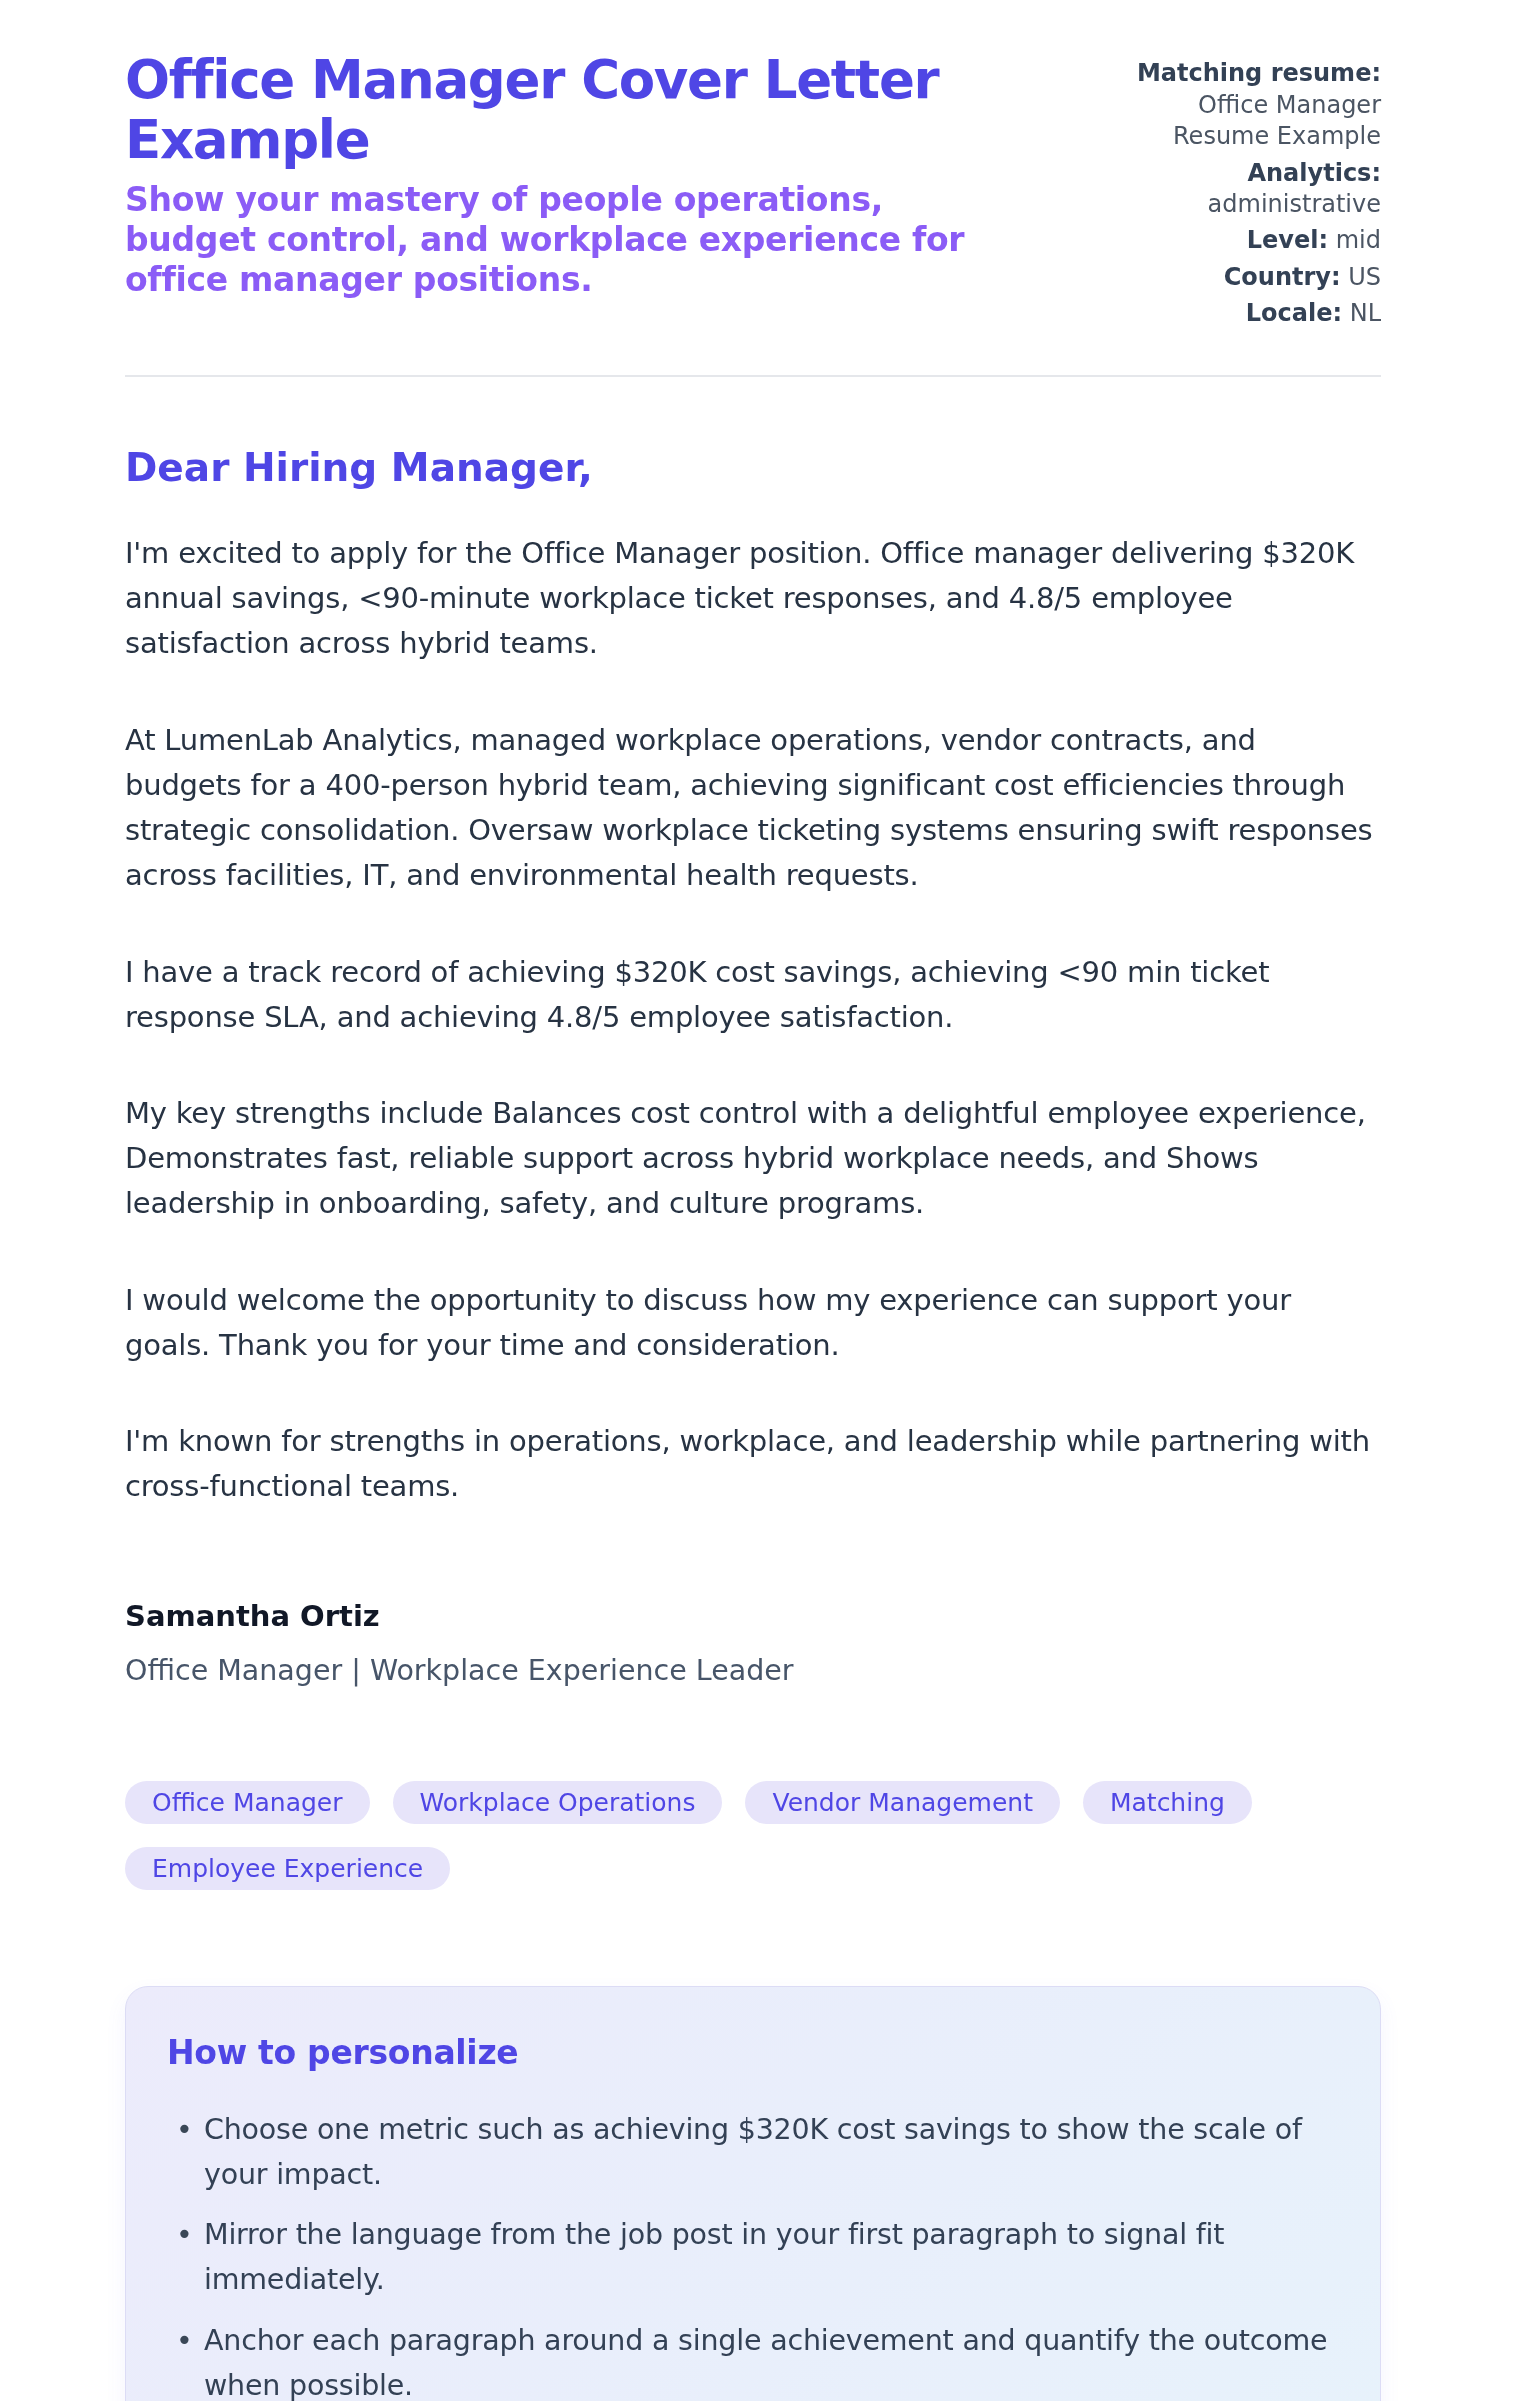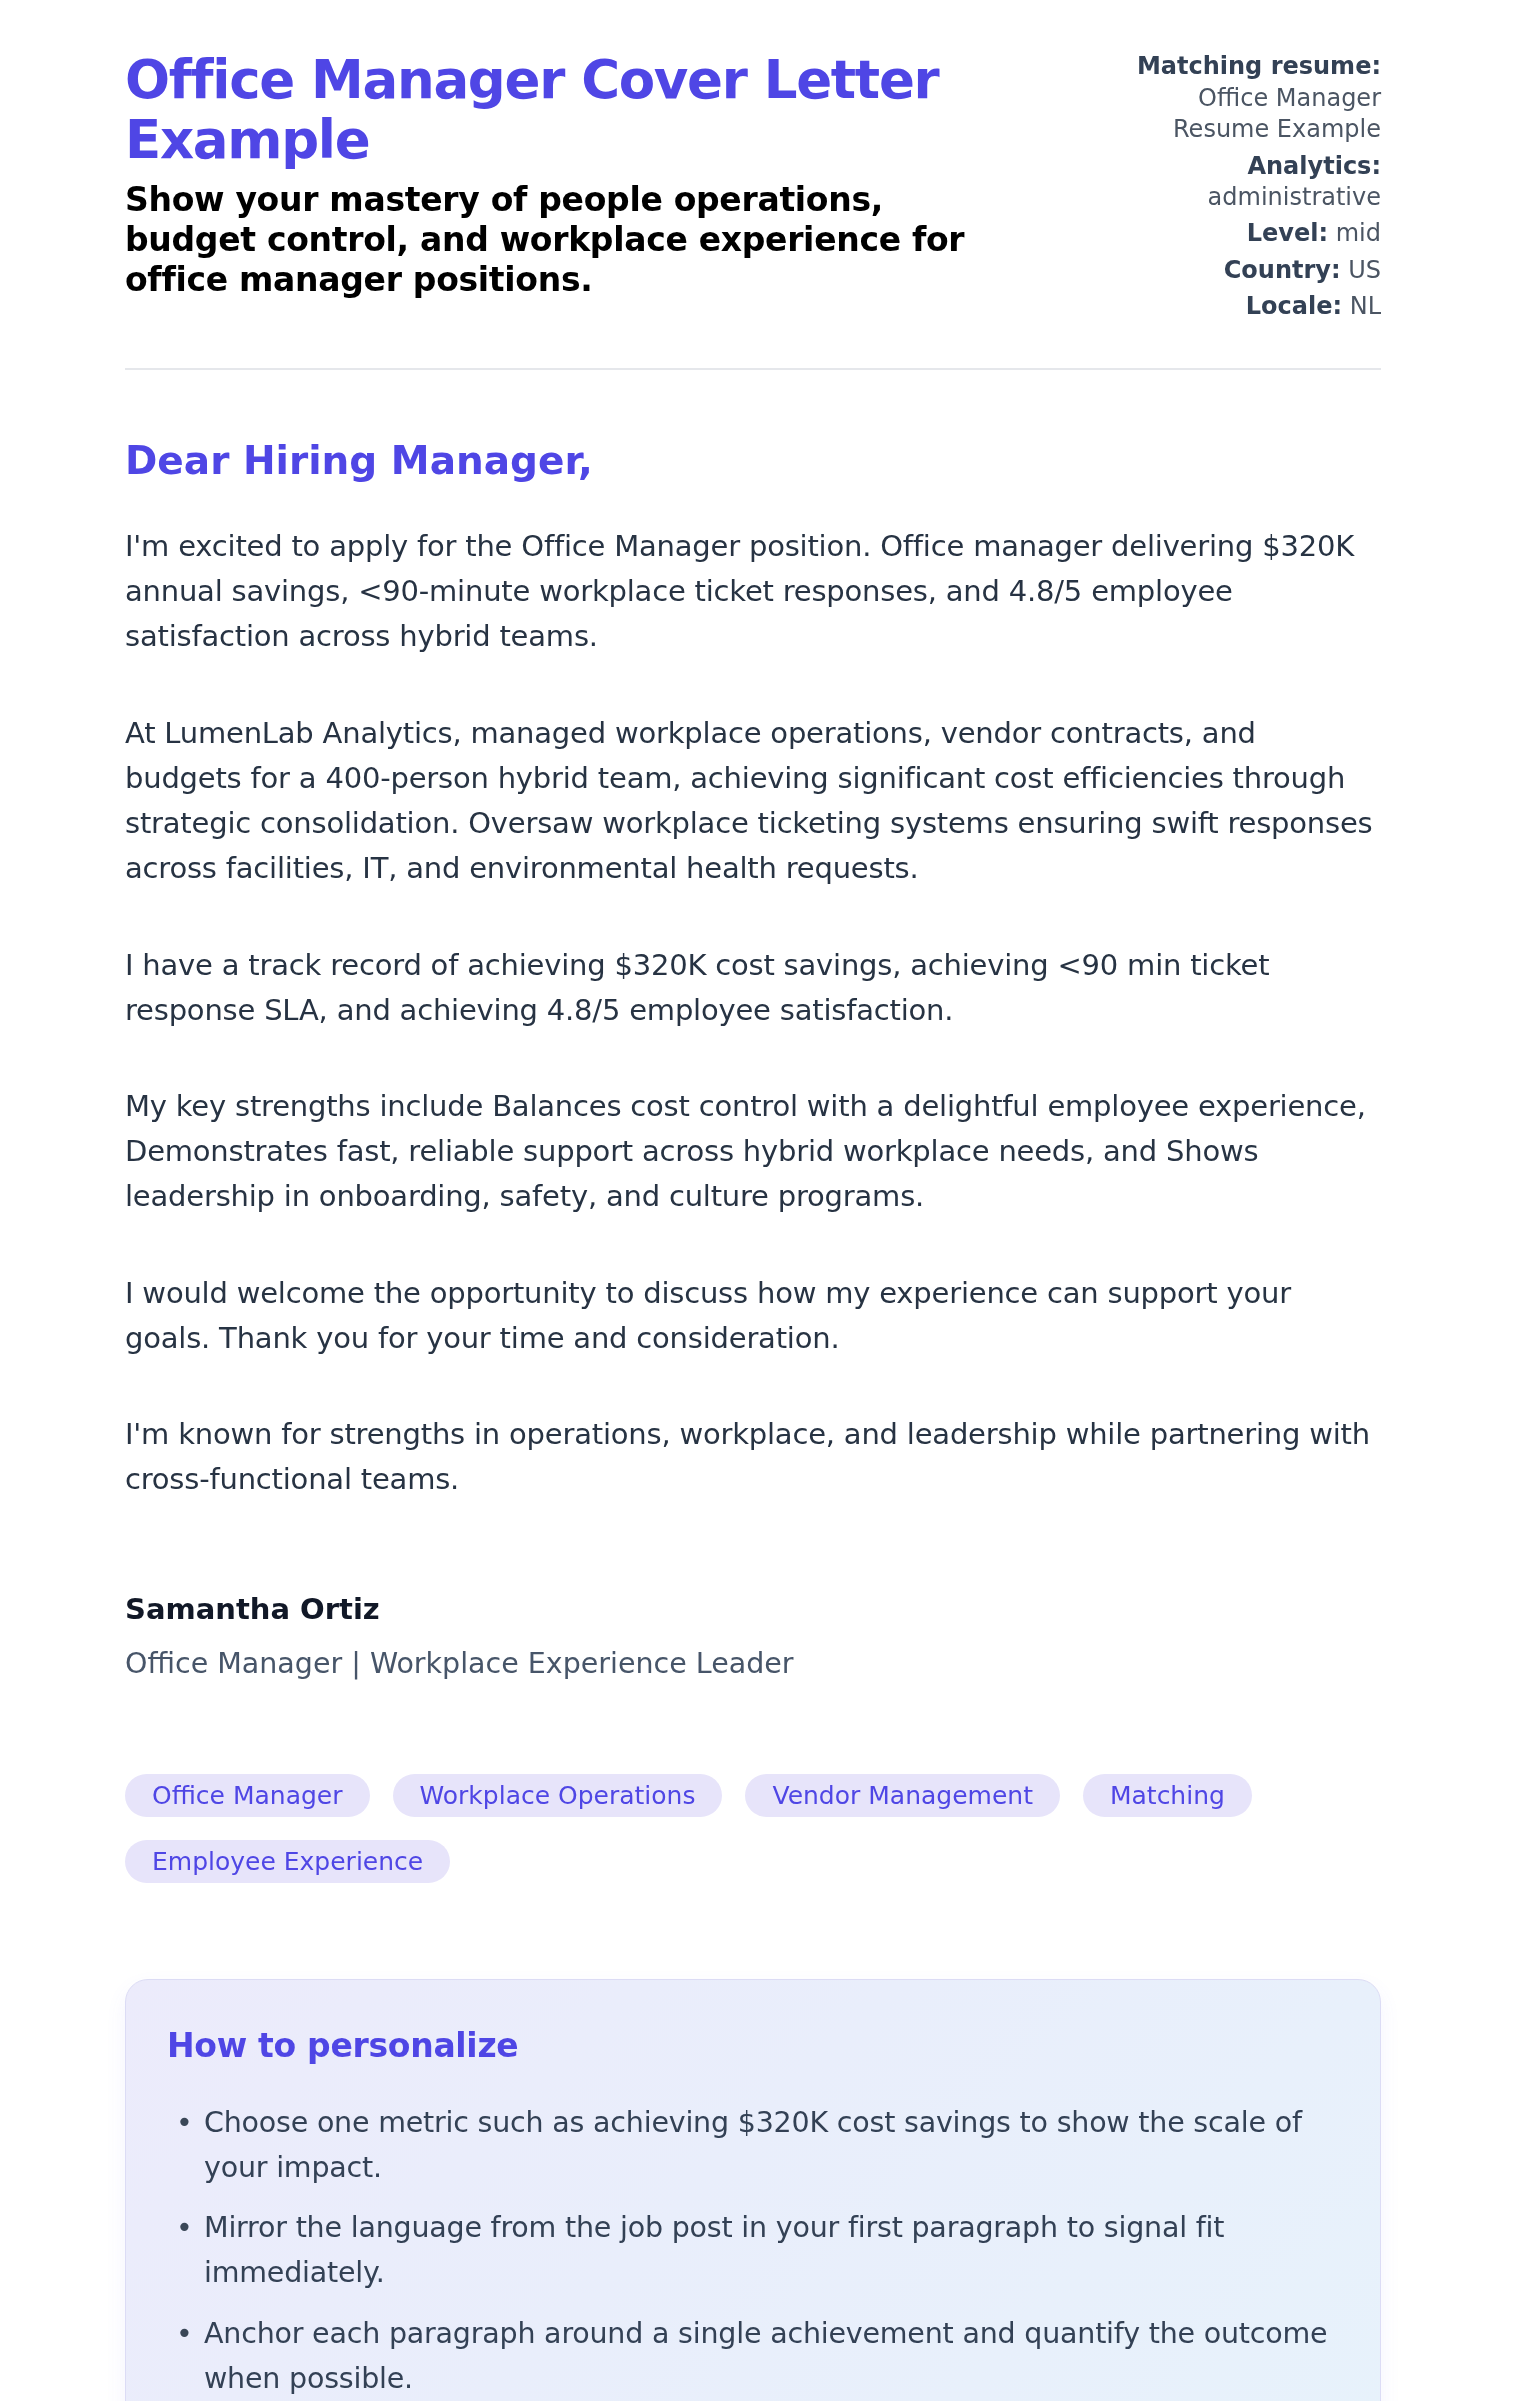--- a/index.html
+++ b/index.html
@@ -17,29 +17,29 @@
   .header-left { max-width: 899px; }
   .title {
     color: #4f46e5;
     font-size: 53px;
     line-height: 1.13;
     font-weight: 700;
     letter-spacing: -1.3px;
   }
   .subtitle {
     margin-top: 10.7px;
-    color: #000000;
+    color: #8b5cf6;
     font-size: 33px;
     font-weight: 700;
     line-height: 1.2;
     letter-spacing: -0.3px;
   }
   .meta {
     flex: 0 0 271px;
-    margin-top: 1px;
+    margin-top: 8px;
     text-align: right;
     font-size: 24px;
     line-height: 1.32;
     color: #4b5563;
   }
   .meta-item { margin-bottom: 4.5px; }
   .meta-label { font-weight: 700; color: #334155; }
 
   .divider {
     border: none;

